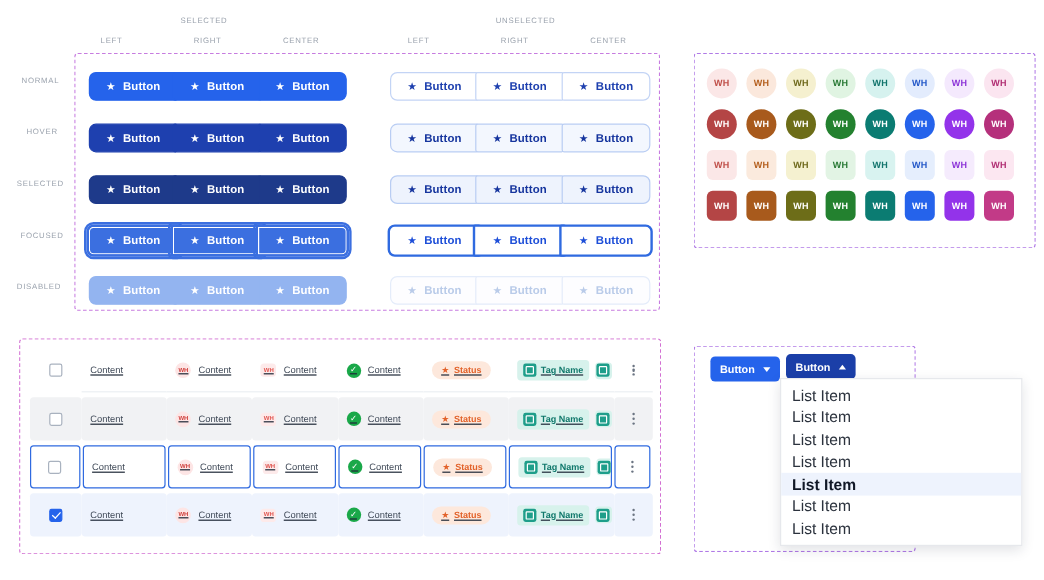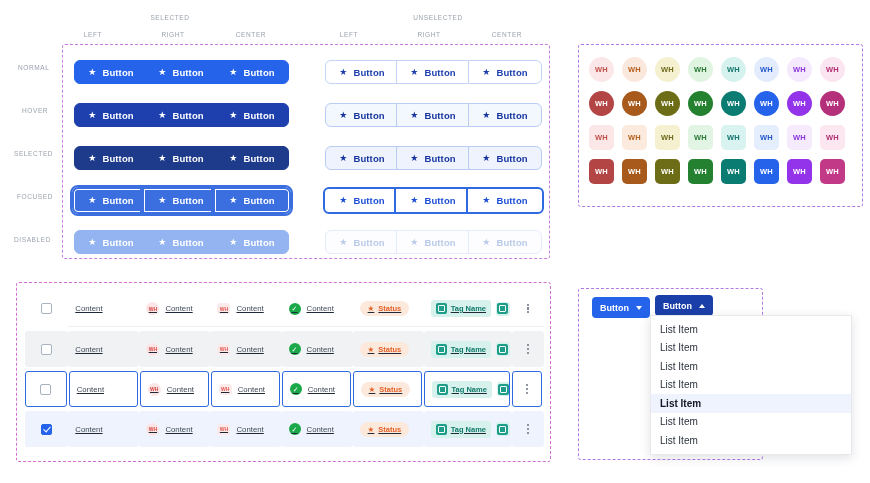--- a/index.html
+++ b/index.html
@@ -185,21 +185,21 @@
     position:absolute;
     left:650px;top:315px;width:200px;
     background:#ffffff;
     border:1px solid #e6e8ec;
     box-shadow:0 3px 10px rgba(20,30,55,.13);
     padding:4px 0;
     z-index:20;
   }
   .dd-item{
     height:18.5px;display:flex;align-items:center;
-    padding:0 9px;font-size:10px;color:#2b323d;cursor:pointer;
+    padding:0 9px;font-size:13px;color:#2b323d;cursor:pointer;
   }
   .dd-item.hl{background:#eef3fd;font-weight:700;color:#111827;}
 </style>
 </head>
 <body>
 
 <div class="stage">
 
   <div class="sp-label col" style="left:130px;top:14px;width:80px;">SELECTED</div>
   <div class="sp-label col" style="left:398px;top:14px;width:80px;">UNSELECTED</div>

